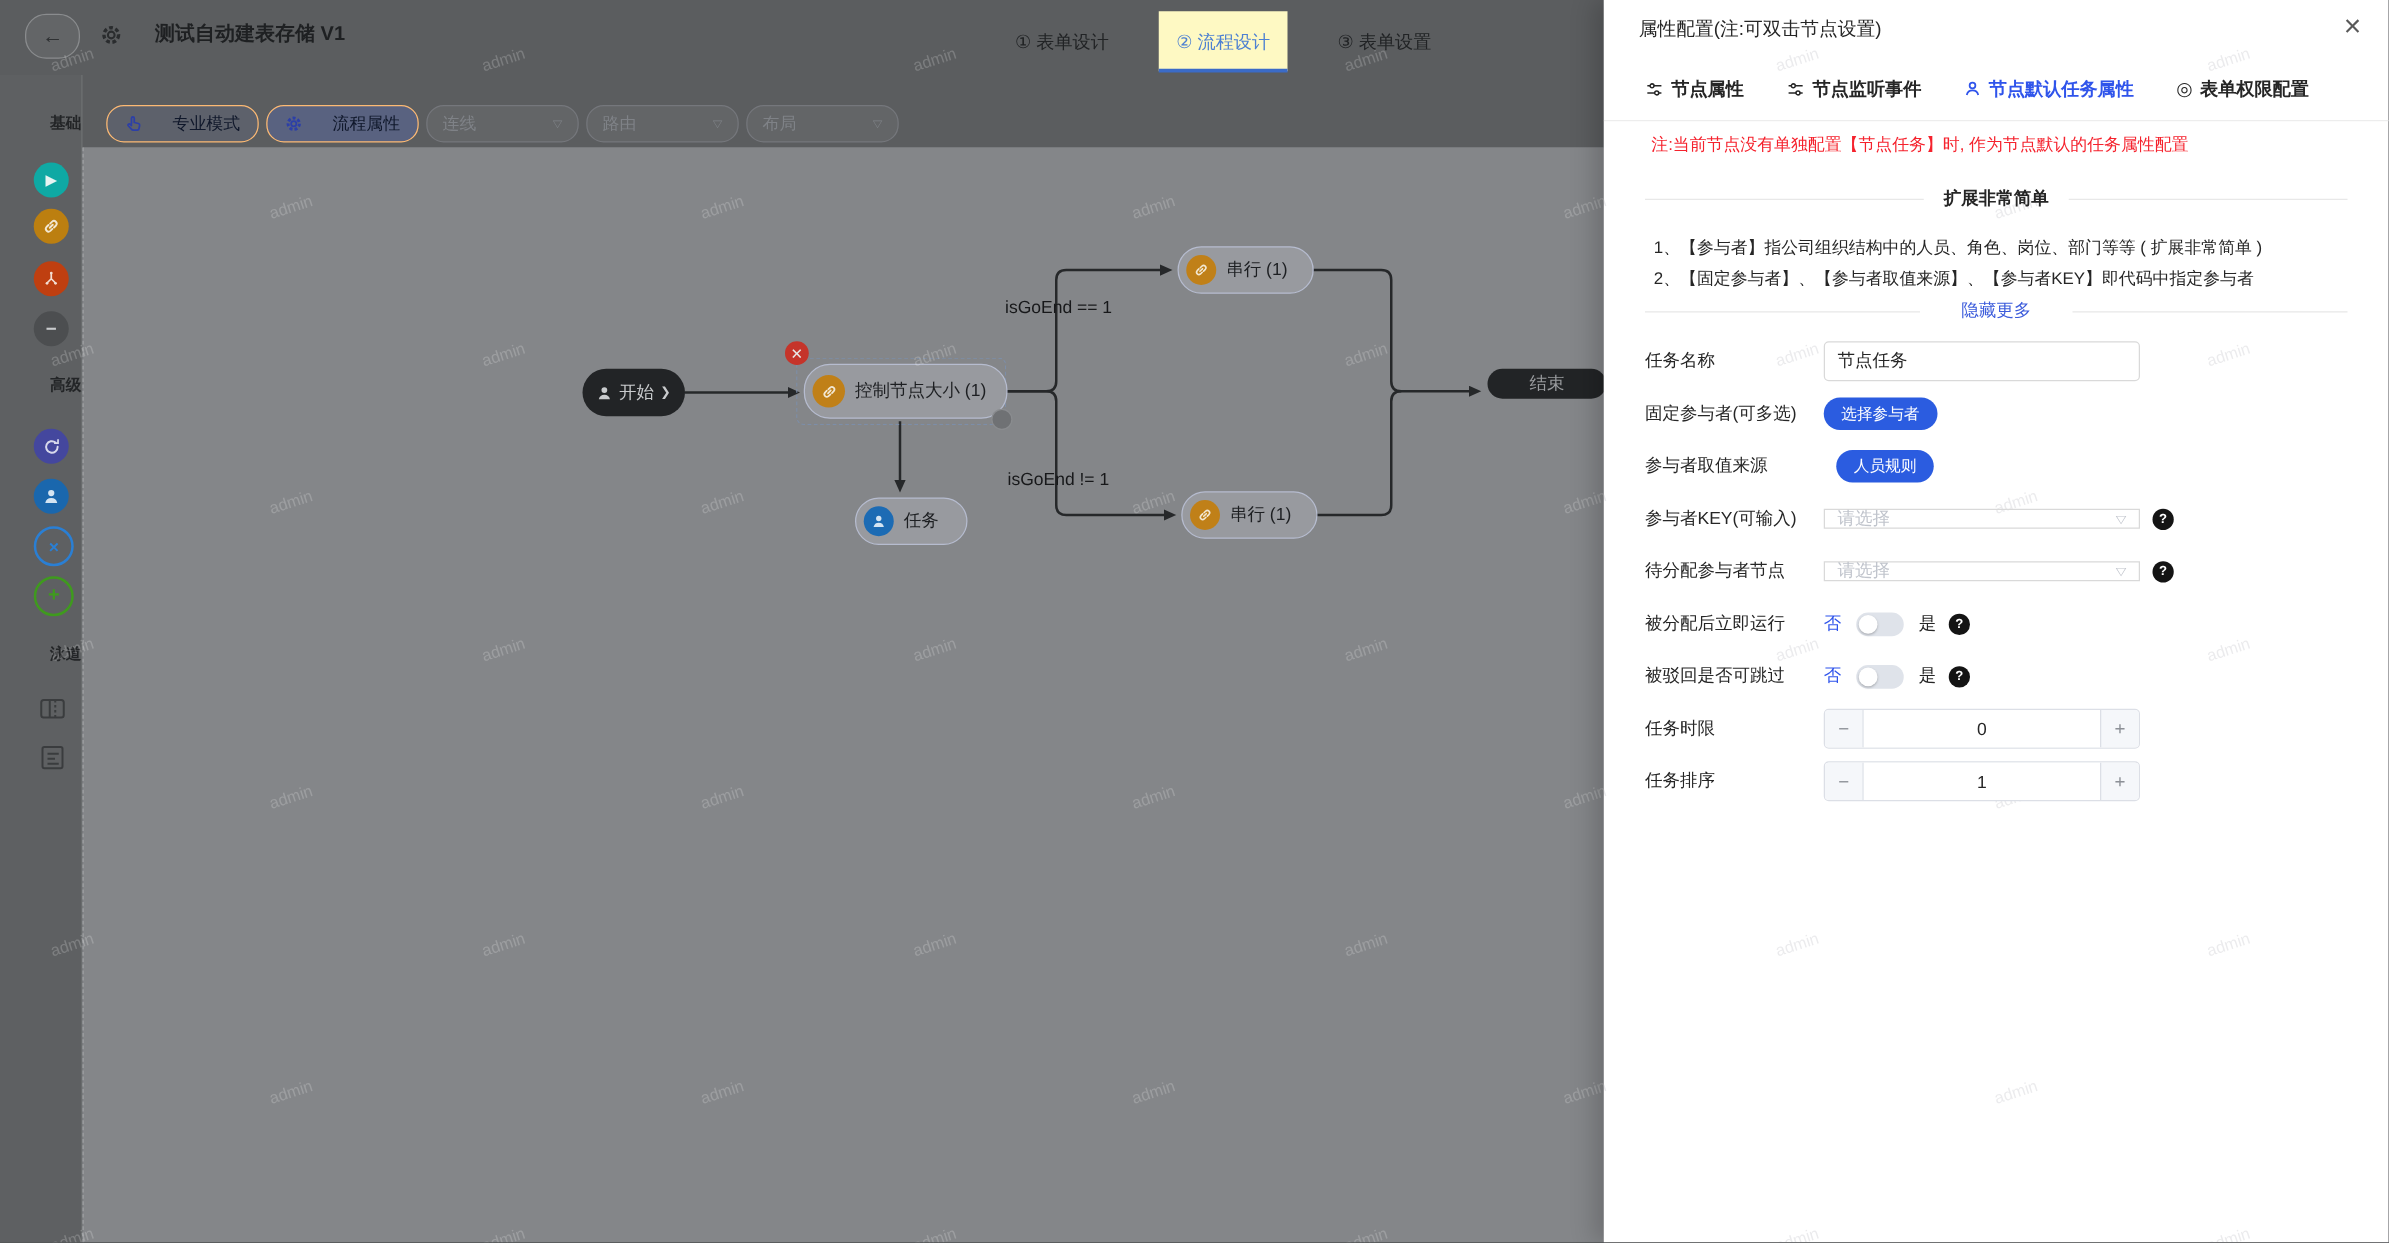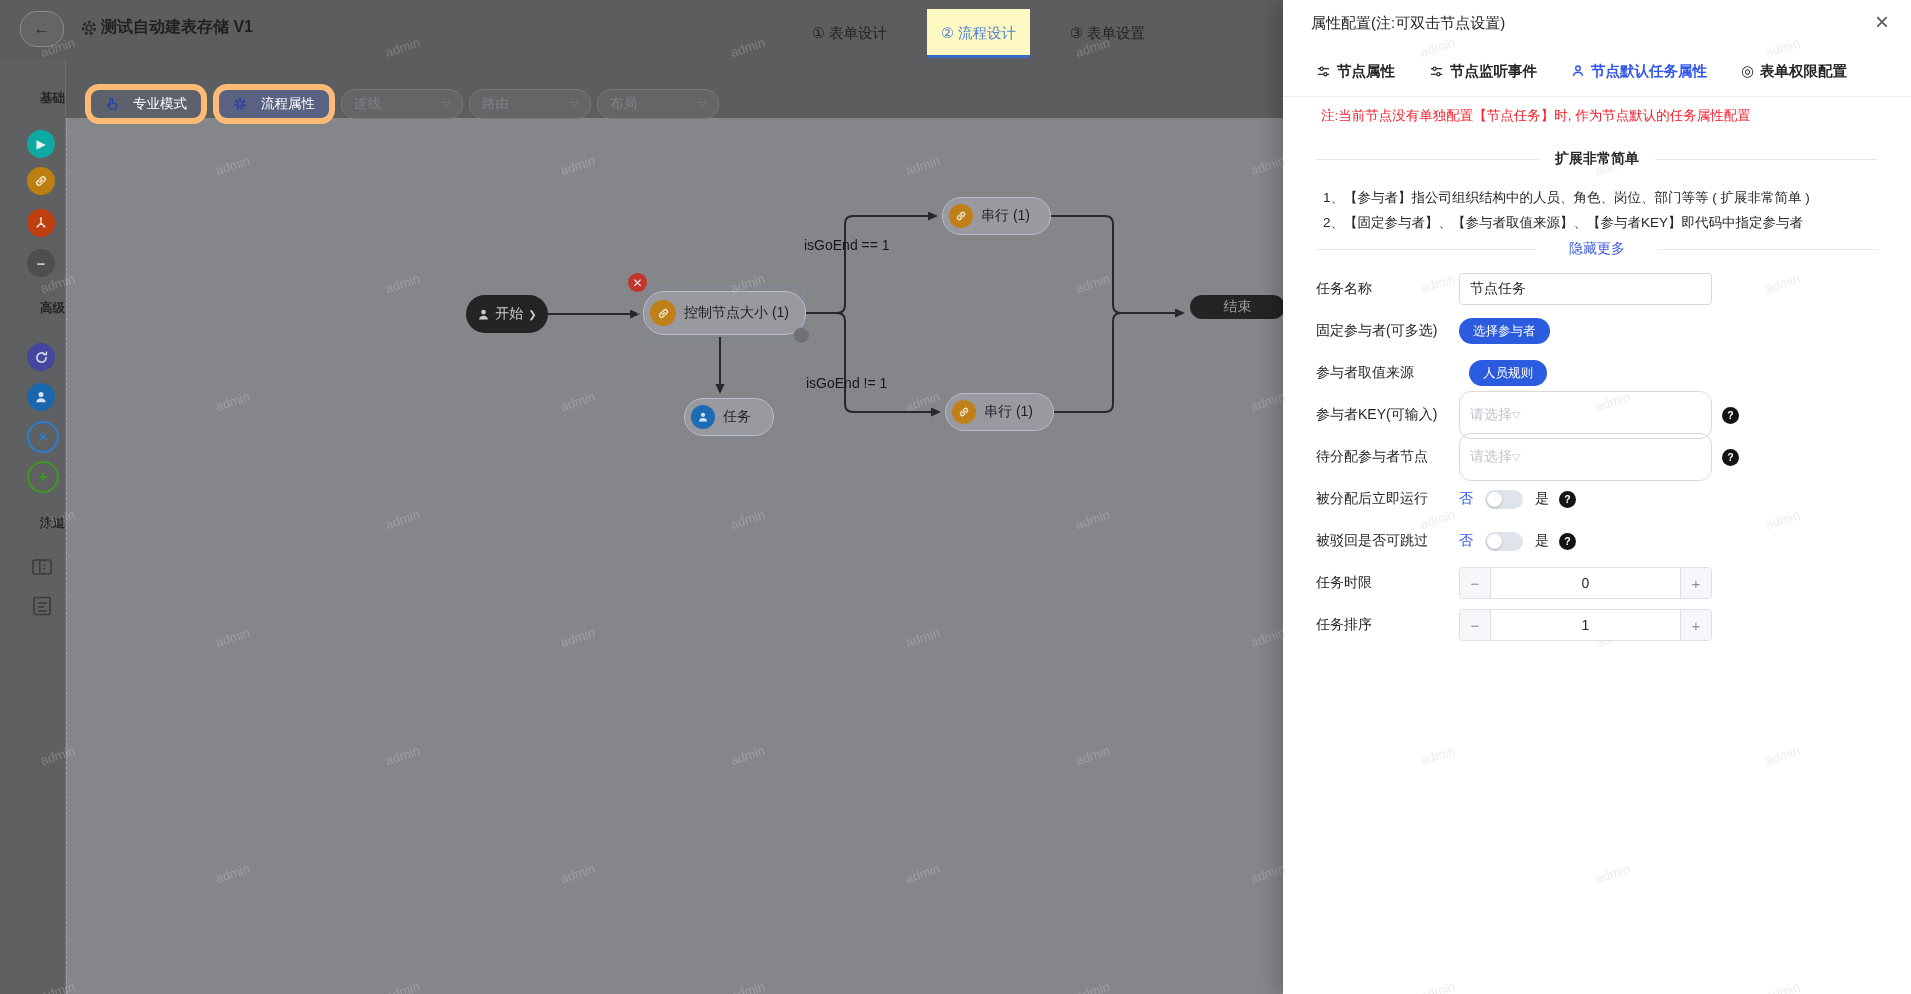--- a/index.html
+++ b/index.html
@@ -10,31 +10,31 @@
   
   .app-left{position:absolute;left:0;top:0;width:1283px;height:994px;background:#848689;overflow:hidden;}
   .topbar{position:absolute;left:0;top:0;width:1283px;height:118px;background:#5b5d5f;}
   .side{position:absolute;left:0;top:60px;width:65px;height:934px;background:#5e6062;border-right:1px solid #6e7072;}
   .canvas{position:absolute;left:66px;top:118px;width:1217px;height:876px;background:#848689;
           border-left:1px dashed #9fa1a3;}
 
   .backbtn{position:absolute;left:20px;top:11px;width:42px;height:34px;border:1px solid #8a8c8e;
            border-radius:17px;display:flex;align-items:center;justify-content:center;color:#2f3133;
            font-size:17px;background:rgba(255,255,255,0.05);}
-  .doc-title{position:absolute;left:80px;top:17px;display:flex;align-items:center;gap:3px;
+  .doc-title{position:absolute;left:80px;top:17px;display:flex;align-items:center;gap:26px;
              color:#1e2022;font-size:16px;font-weight:700;}
 
   .tabsrow{position:absolute;left:798px;top:9px;height:48px;display:flex;align-items:stretch;gap:26px;}
   .htab{display:flex;align-items:center;padding:0 14px;font-size:14.5px;color:#212325;position:relative;}
   .htab.active{background:#fef9c3;color:#4d80d2;}
   .htab.active::after{content:"";position:absolute;left:0;right:0;bottom:-1px;height:3px;background:#3b6bc7;}
 
   .toolrow{position:absolute;left:85px;top:84px;display:flex;gap:6px;align-items:center;}
-  .tbtn{height:28px;border-radius:14px;display:flex;align-items:center;gap:14px;padding:0 14px;
-        font-size:13.5px;border:6px solid #fdba74;color:#ffffff;background:rgba(120,140,220,0.10);}
+  .tbtn{height:28px;border-radius:14px;display:flex;align-items:center;gap:24px;padding:0 14px;
+        font-size:13.5px;border:1px solid #fdba74;color:#0f172a;background:rgba(120,140,220,0.10);}
   .tbtn.fill{background:rgba(88,108,200,0.32);}
   .tsel{height:28px;width:96px;border-radius:14px;display:flex;align-items:center;justify-content:space-between;
         padding:0 12px;font-size:13.5px;border:1px solid #75777c;color:#7f8287;background:rgba(255,255,255,0.05);}
   .tsel .chev{font-size:10px;color:#7f8287;transform:scaleY(.8);}
 
   .sec-label{position:absolute;left:0;width:65px;text-align:right;font-size:12.5px;font-weight:700;color:#232527;}
   .sico{position:absolute;left:27px;width:28px;height:28px;border-radius:50%;display:flex;align-items:center;
         justify-content:center;}
   .sico svg{display:block;}
   .ring{background:transparent;font-weight:700;font-size:16px;}
@@ -66,22 +66,22 @@
   .p-sect .ln{flex:1;height:1px;background:#e8e8e8;}
   .p-sect .tx{font-size:14px;font-weight:700;color:#262626;}
   .p-sect .tx.link{color:#3b5bdb;font-weight:400;}
   .p-tip{position:absolute;left:40px;font-size:13.5px;color:#262626;}
   .fields{position:absolute;left:33px;top:272px;right:33px;}
   .frow{display:flex;align-items:center;height:34px;margin-bottom:8px;}
   .flabel{width:143px;flex:none;font-size:14px;color:#262626;}
   .inp{width:253px;height:32px;border:1px solid #d9d9d9;border-radius:4px;box-sizing:border-box;
        padding:0 10px;font-size:14px;color:#262626;font-family:inherit;background:#fff;outline:none;}
   .inp::placeholder{color:#c0c4cc;}
-  .psel{width:253px;height:48px;border:1px solid #d9d9d9;border-radius:12px;box-sizing:border-box;
-        display:flex;align-items:center;padding:0 10px;font-size:14px;color:#c0c4cc;}
+  .psel{width:253px;height:16px;border:1px solid #d9d9d9;border-radius:0;box-sizing:border-box;
+        display:flex;align-items:center;justify-content:space-between;padding:0 10px;font-size:14px;color:#c0c4cc;}
   .psel .chev{color:#c0c4cc;font-size:11px;transform:scaleY(.8);}
   .pill-btn{height:26px;border-radius:13px;background:#2b5ce0;color:#fff;font-size:12.5px;border:none;
             padding:0 14px;display:flex;align-items:center;cursor:pointer;font-family:inherit;white-space:nowrap;}
   .help{width:17px;height:17px;border-radius:50%;background:#141414;color:#fff;font-size:10.5px;font-weight:700;
         display:flex;align-items:center;justify-content:center;flex:none;}
   .tog-off{color:#2f54eb;font-size:14px;}
   .tog-on{color:#262626;font-size:14px;}
   .toggle{width:38px;height:19px;border-radius:10px;background:#dfe3ea;position:relative;margin:0 12px;}
   .toggle .knob{position:absolute;left:2px;top:2px;width:15px;height:15px;border-radius:50%;background:#fff;
                 box-shadow:0 1px 2px rgba(0,0,0,0.25);}

